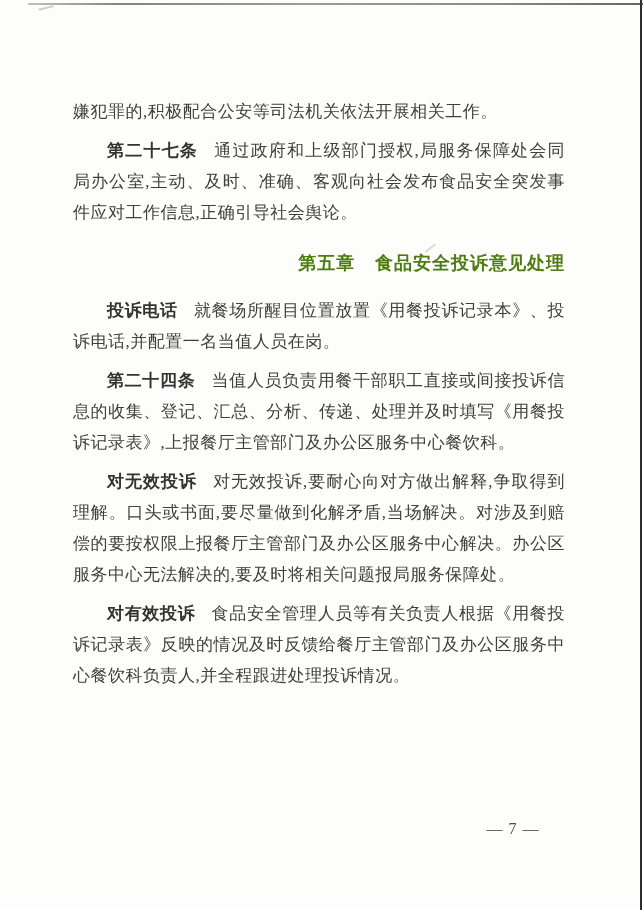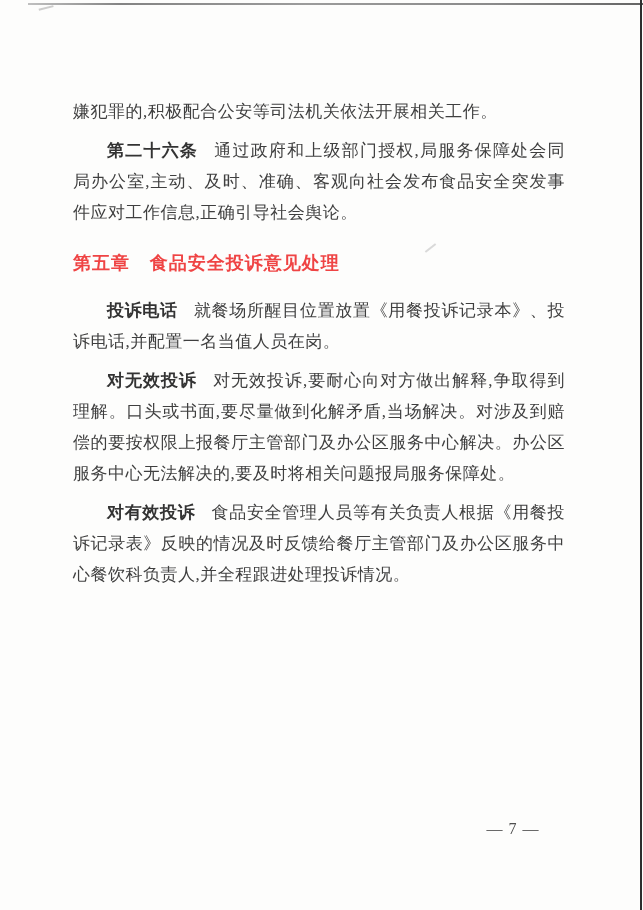--- a/index.html
+++ b/index.html
@@ -78,23 +78,23 @@
     margin-top: 0;
   }
   .art-num {
     font-weight: bold;
     color: #333333;
     margin-right: 0.95em;
   }
   .chapter {
     font-weight: bold;
     font-size: 18px;
-    text-align: left;
+    text-align: right;
     text-indent: 0;
-    color: #ef4444;
+    color: #4d7c0f;
     margin: 20px 0 16px 0;
     letter-spacing: 1px;
   }
   .chapter-label {
     margin-right: 1.1em;
   }
   .page-number {
     position: absolute;
     top: 820px;
     left: 478px;
@@ -113,26 +113,27 @@
 
   <div class="top-scan-line"></div>
   <div class="right-scan-line"></div>
   <div class="corner-scan-mark"></div>
   <div class="heading-smudge"></div>
 
   <div class="content">
 
     <p class="para no-indent"><span>嫌犯罪的,积极配合公安等司法机关依法开展相关工作。</span></p>
 
-    <p class="para"><span class="art-num">第二十六条</span><span>通过政府和上级部门授权,局服务保障处会同局办公室,主动、及时、准确、客观向社会发布食品安全突发事件应对工作信息,正确引导社会舆论。</span></p>
+    <p class="para"><span class="art-num">第二十七条</span><span>通过政府和上级部门授权,局服务保障处会同局办公室,主动、及时、准确、客观向社会发布食品安全突发事件应对工作信息,正确引导社会舆论。</span></p>
 
     <h2 class="chapter"><span class="chapter-label">第五章</span><span>食品安全投诉意见处理</span></h2>
 
     <p class="para"><span class="art-num">投诉电话</span><span>就餐场所醒目位置放置《用餐投诉记录本》、投诉电话,并配置一名当值人员在岗。</span></p>
 
+    <p class="para"><span class="art-num">第二十四条</span><span>当值人员负责用餐干部职工直接或间接投诉信息的收集、登记、汇总、分析、传递、处理并及时填写《用餐投诉记录表》,上报餐厅主管部门及办公区服务中心餐饮科。</span></p>
 
 
     <p class="para"><span class="art-num">对无效投诉</span><span>对无效投诉,要耐心向对方做出解释,争取得到理解。口头或书面,要尽量做到化解矛盾,当场解决。对涉及到赔偿的要按权限上报餐厅主管部门及办公区服务中心解决。办公区服务中心无法解决的,要及时将相关问题报局服务保障处。</span></p>
 
     <p class="para"><span class="art-num">对有效投诉</span><span>食品安全管理人员等有关负责人根据《用餐投诉记录表》反映的情况及时反馈给餐厅主管部门及办公区服务中心餐饮科负责人,并全程跟进处理投诉情况。</span></p>
 
   </div>
 
   <div class="page-number">— 7 —</div>
 

